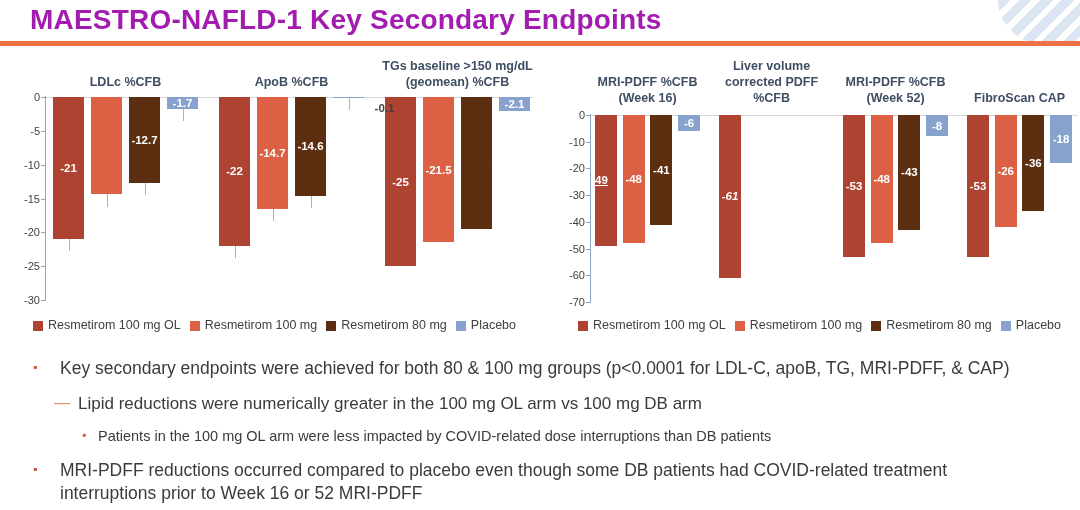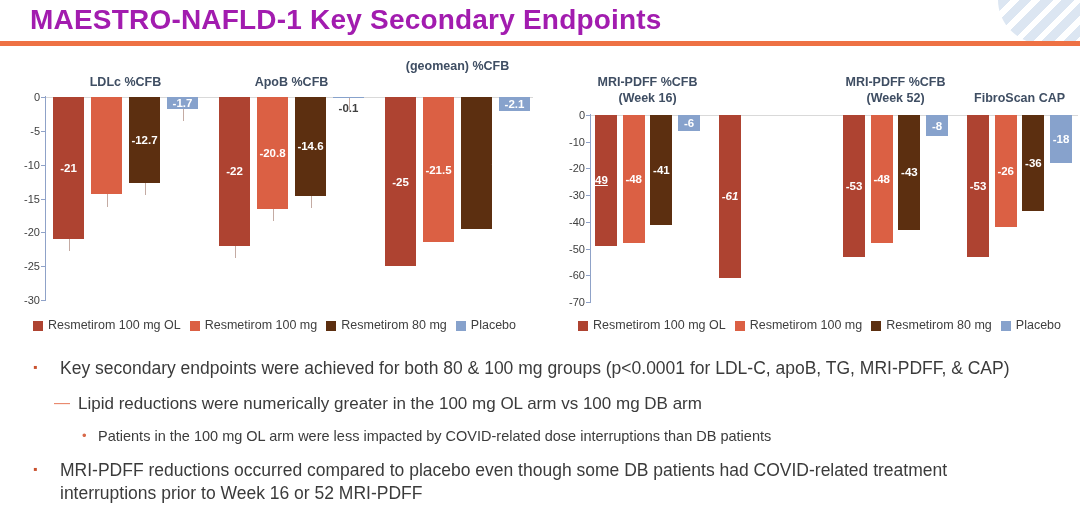--- a/index.html
+++ b/index.html
@@ -9,21 +9,21 @@
               letter-spacing:.2px;}
   .title-rule{position:absolute;left:0;top:41px;width:1080px;height:5px;}
   .corner-fan{position:absolute;right:0;top:0;width:82px;height:45px;
               background:repeating-linear-gradient(135deg,#dce6f2 0 9px,#ffffff 9px 15px);
               border-bottom-left-radius:100% 170%;}
   .chart-layer{position:absolute;inset:0;}
   .abs{position:absolute;}
   .ylab{font-size:11px;color:#404040;text-align:right;line-height:14px;}
   .cat-title{font-weight:700;font-size:12.5px;color:#3F4E63;text-align:center;line-height:16px;}
   .bval{color:#fff;font-weight:700;font-size:11.5px;text-align:center;line-height:14px;}
-  .bval-out{color:#404040;font-weight:700;font-size:11.5px;text-align:center;line-height:14px;}
+  .bval-out{color:#404040;font-weight:700;font-size:11.5px;text-align:center;line-height:14px;padding-left:36px;}
   .legend{display:flex;align-items:flex-start;}
   .lgi{display:flex;align-items:flex-start;margin-right:9px;}
   .sw{width:10px;height:10px;margin:3px 5px 0 0;flex:none;}
   .lgl{font-size:12.5px;color:#404040;white-space:nowrap;}
   .bullets{position:absolute;left:30px;top:357px;width:1010px;color:#3B3B3B;}
   .bullet{display:flex;align-items:flex-start;}
   .b-l1{font-size:17.5px;line-height:1.32;margin-bottom:13px;}
   .b-l1 .marker{color:#C9512E;font-size:12px;width:27px;flex:none;padding-top:3px;margin-left:3px;}
   .b-l2{font-size:17px;line-height:1.3;margin-left:24px;margin-bottom:12px;}
   .b-l2 .marker{color:#E9876B;width:24px;flex:none;font-size:16px;}
@@ -55,35 +55,36 @@
       <div class="abs ylab" style="left: 4px; top: 259.167px; width: 36px;">-25</div>
       <div class="abs" style="left: 41px; top: 300px; width: 4px; height: 1px; background: rgb(143, 162, 200);"></div>
       <div class="abs ylab" style="left: 4px; top: 293px; width: 36px;">-30</div>
       <div class="abs cat-title" style="left: 30.5px; top: 74px; width: 190px;">
         <div>LDLc %CFB</div>
       </div>
       <div class="abs cat-title" style="left: 196.5px; top: 74px; width: 190px;">
         <div>ApoB %CFB</div>
       </div>
       <div class="abs cat-title" style="left: 362.5px; top: 58px; width: 190px;">
+        <div>TGs baseline &gt;150 mg/dL</div>
         <div>(geomean) %CFB</div>
       </div>
       <div class="abs" style="left: 53px; top: 97px; width: 31px; height: 142.1px; background: rgb(174, 67, 49);"></div>
       <div class="abs bval" style="left: 48px; top: 161.05px; width: 41px;">-21</div>
       <div class="abs" style="left: 68.5px; top: 239.1px; width: 1px; height: 12.18px; background: rgb(196, 171, 163);"></div>
       <div class="abs" style="left: 219px; top: 97px; width: 31px; height: 148.867px; background: rgb(174, 67, 49);"></div>
       <div class="abs bval" style="left: 214px; top: 164.433px; width: 41px;">-22</div>
       <div class="abs" style="left: 234.5px; top: 245.867px; width: 1px; height: 12.18px; background: rgb(196, 171, 163);"></div>
       <div class="abs" style="left: 385px; top: 97px; width: 31px; height: 169.167px; background: rgb(174, 67, 49);"></div>
       <div class="abs bval" style="left: 380px; top: 174.583px; width: 41px;">-25</div>
       <div class="abs" style="left: 91px; top: 97px; width: 31px; height: 97.44px; background: rgb(219, 96, 68);"></div>
       <div class="abs bval" style="left: 86px; top: 138.72px; width: 41px; margin-left: 48px;">-14.4</div>
       <div class="abs" style="left: 106.5px; top: 194.44px; width: 1px; height: 12.18px; background: rgb(196, 171, 163);"></div>
       <div class="abs" style="left: 257px; top: 97px; width: 31px; height: 112.327px; background: rgb(219, 96, 68);"></div>
-      <div class="abs bval" style="left: 252px; top: 146.163px; width: 41px;">-20.8</div>
+      <div class="abs bval" style="left: 252px; top: 146.163px; width: 41px;">-14.7</div>
       <div class="abs" style="left: 272.5px; top: 209.327px; width: 1px; height: 12.18px; background: rgb(196, 171, 163);"></div>
       <div class="abs" style="left: 423px; top: 97px; width: 31px; height: 145.483px; background: rgb(219, 96, 68);"></div>
       <div class="abs bval" style="left: 418px; top: 162.742px; width: 41px;">-21.5</div>
       <div class="abs" style="left: 129px; top: 97px; width: 31px; height: 85.9367px; background: rgb(92, 47, 16);"></div>
       <div class="abs bval" style="left: 124px; top: 132.968px; width: 41px;">-12.7</div>
       <div class="abs" style="left: 144.5px; top: 182.937px; width: 1px; height: 12.18px; background: rgb(196, 171, 163);"></div>
       <div class="abs" style="left: 295px; top: 97px; width: 31px; height: 98.7933px; background: rgb(92, 47, 16);"></div>
       <div class="abs bval" style="left: 290px; top: 139.397px; width: 41px;">-14.6</div>
       <div class="abs" style="left: 310.5px; top: 195.793px; width: 1px; height: 12.18px; background: rgb(196, 171, 163);"></div>
       <div class="abs" style="left: 461px; top: 97px; width: 31px; height: 131.95px; background: rgb(92, 47, 16);"></div>
@@ -130,20 +131,25 @@
       <div class="abs ylab" style="left: 549px; top: 214.857px; width: 36px;">-40</div>
       <div class="abs" style="left: 586px; top: 248.571px; width: 4px; height: 1px; background: rgb(143, 162, 200);"></div>
       <div class="abs ylab" style="left: 549px; top: 241.571px; width: 36px;">-50</div>
       <div class="abs" style="left: 586px; top: 275.286px; width: 4px; height: 1px; background: rgb(143, 162, 200);"></div>
       <div class="abs ylab" style="left: 549px; top: 268.286px; width: 36px;">-60</div>
       <div class="abs" style="left: 586px; top: 302px; width: 4px; height: 1px; background: rgb(143, 162, 200);"></div>
       <div class="abs ylab" style="left: 549px; top: 295px; width: 36px;">-70</div>
       <div class="abs cat-title" style="left: 552.55px; top: 74px; width: 190px;">
         <div>MRI-PDFF %CFB</div>
         <div>(Week 16)</div>
+      </div>
+      <div class="abs cat-title" style="left: 676.55px; top: 58px; width: 190px;">
+        <div>Liver volume</div>
+        <div>corrected PDFF</div>
+        <div>%CFB</div>
       </div>
       <div class="abs cat-title" style="left: 800.55px; top: 74px; width: 190px;">
         <div>MRI-PDFF %CFB</div>
         <div>(Week 52)</div>
       </div>
       <div class="abs cat-title" style="left: 924.55px; top: 90px; width: 190px;">
         <div>FibroScan CAP</div>
       </div>
       <div class="abs" style="left: 595px; top: 115px; width: 22px; height: 130.9px; background: rgb(174, 67, 49);"></div>
       <div class="abs bval" style="left: 585px; top: 173.45px; width: 29px; text-decoration: underline;">-49</div>

